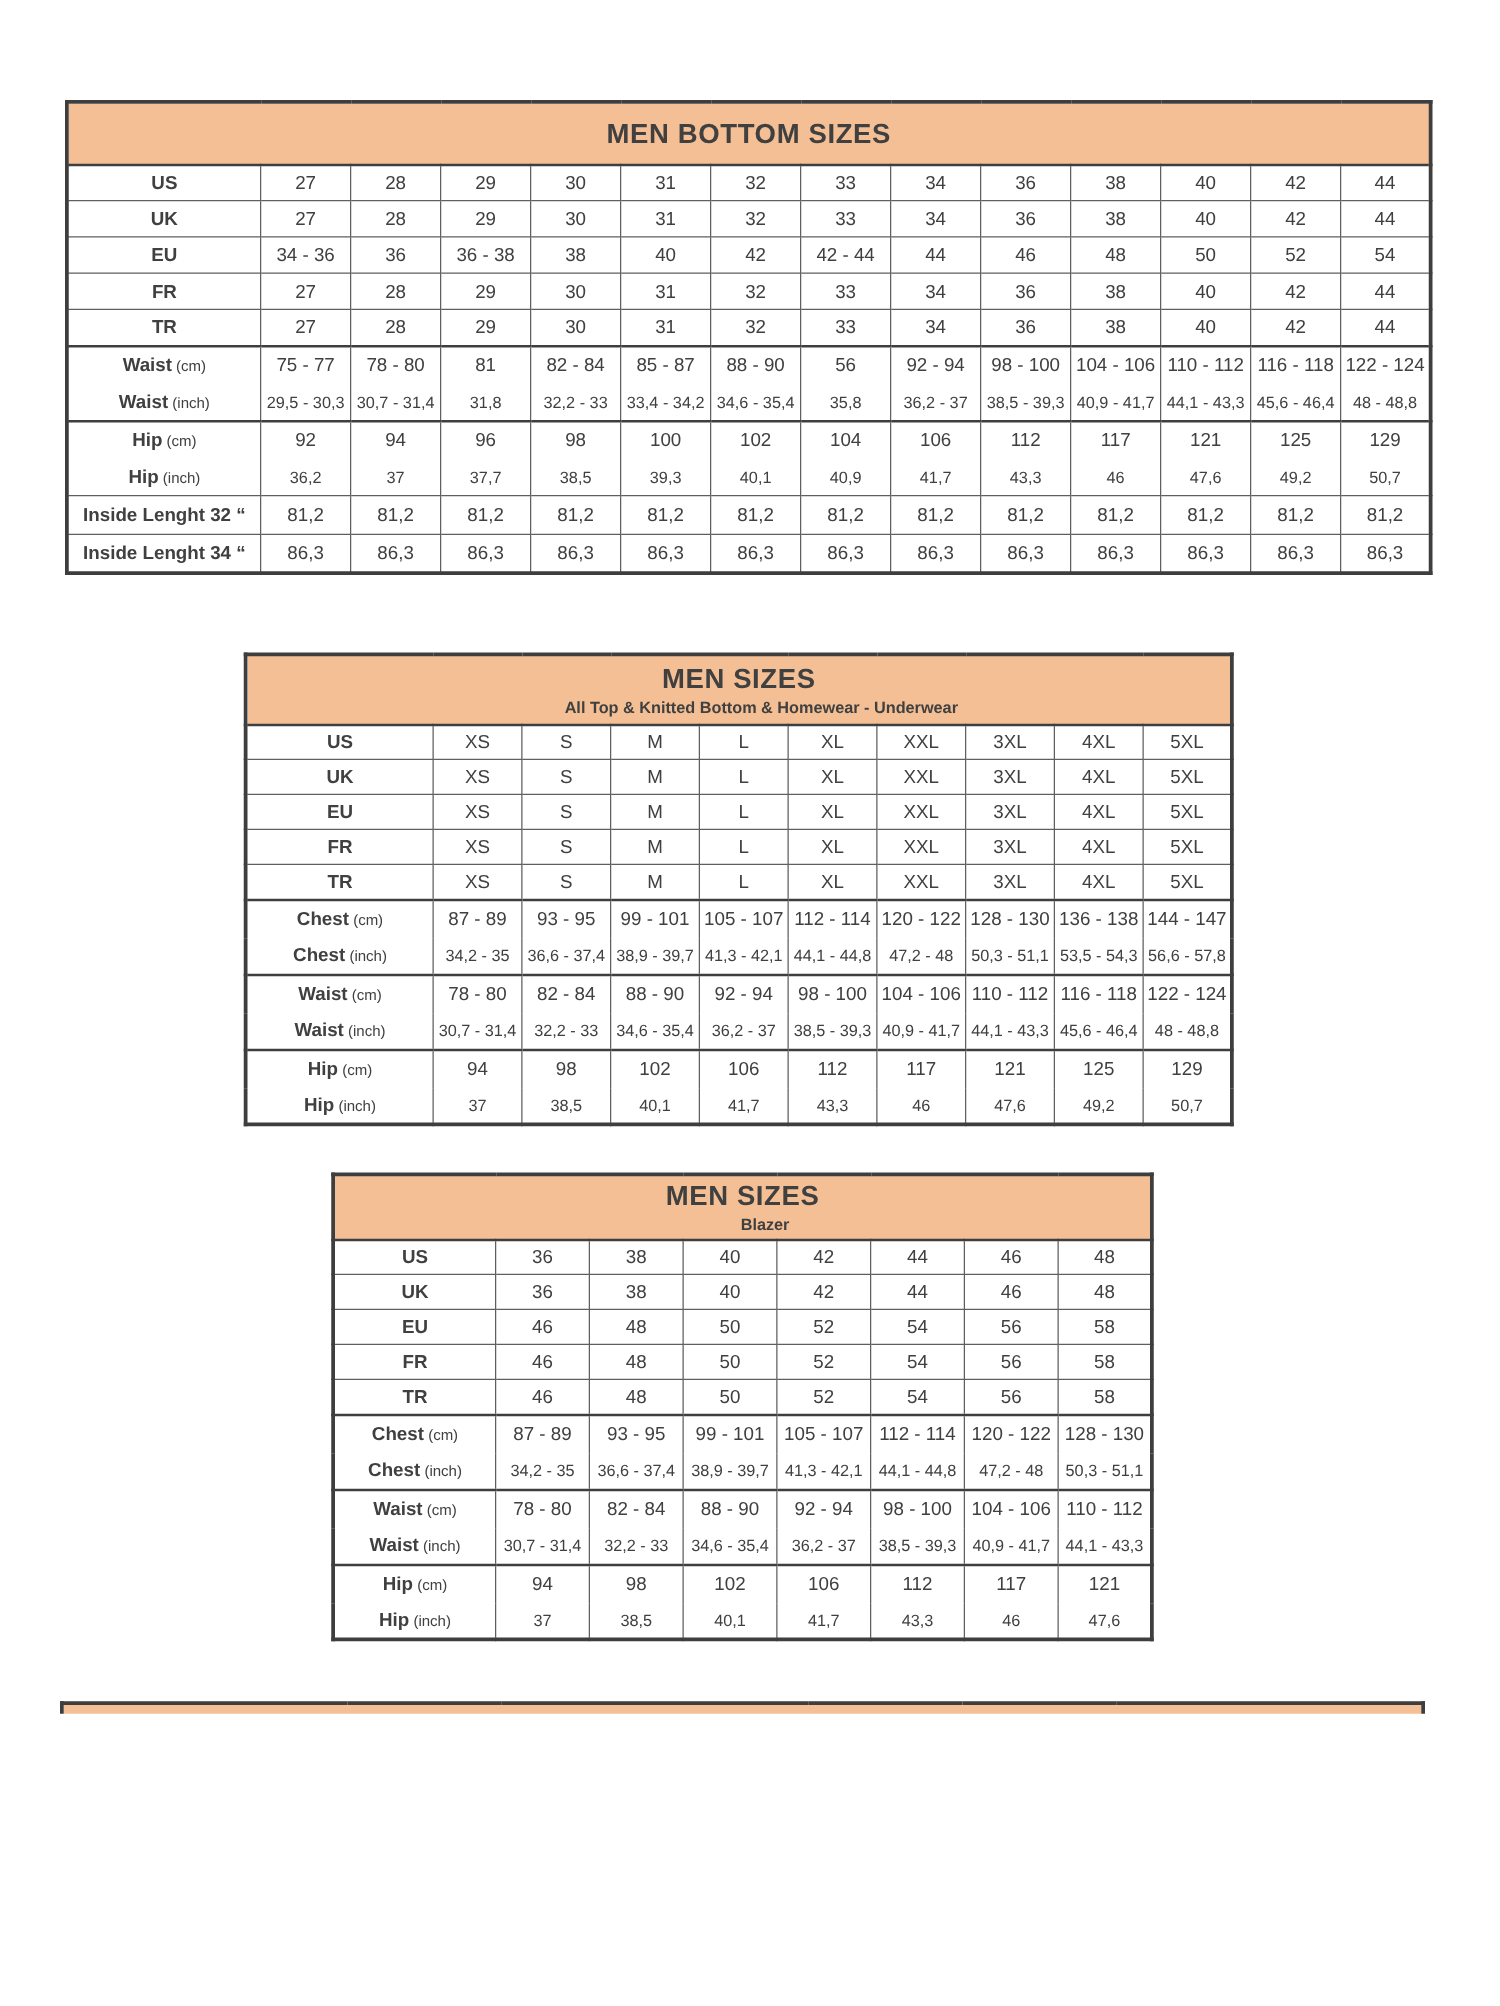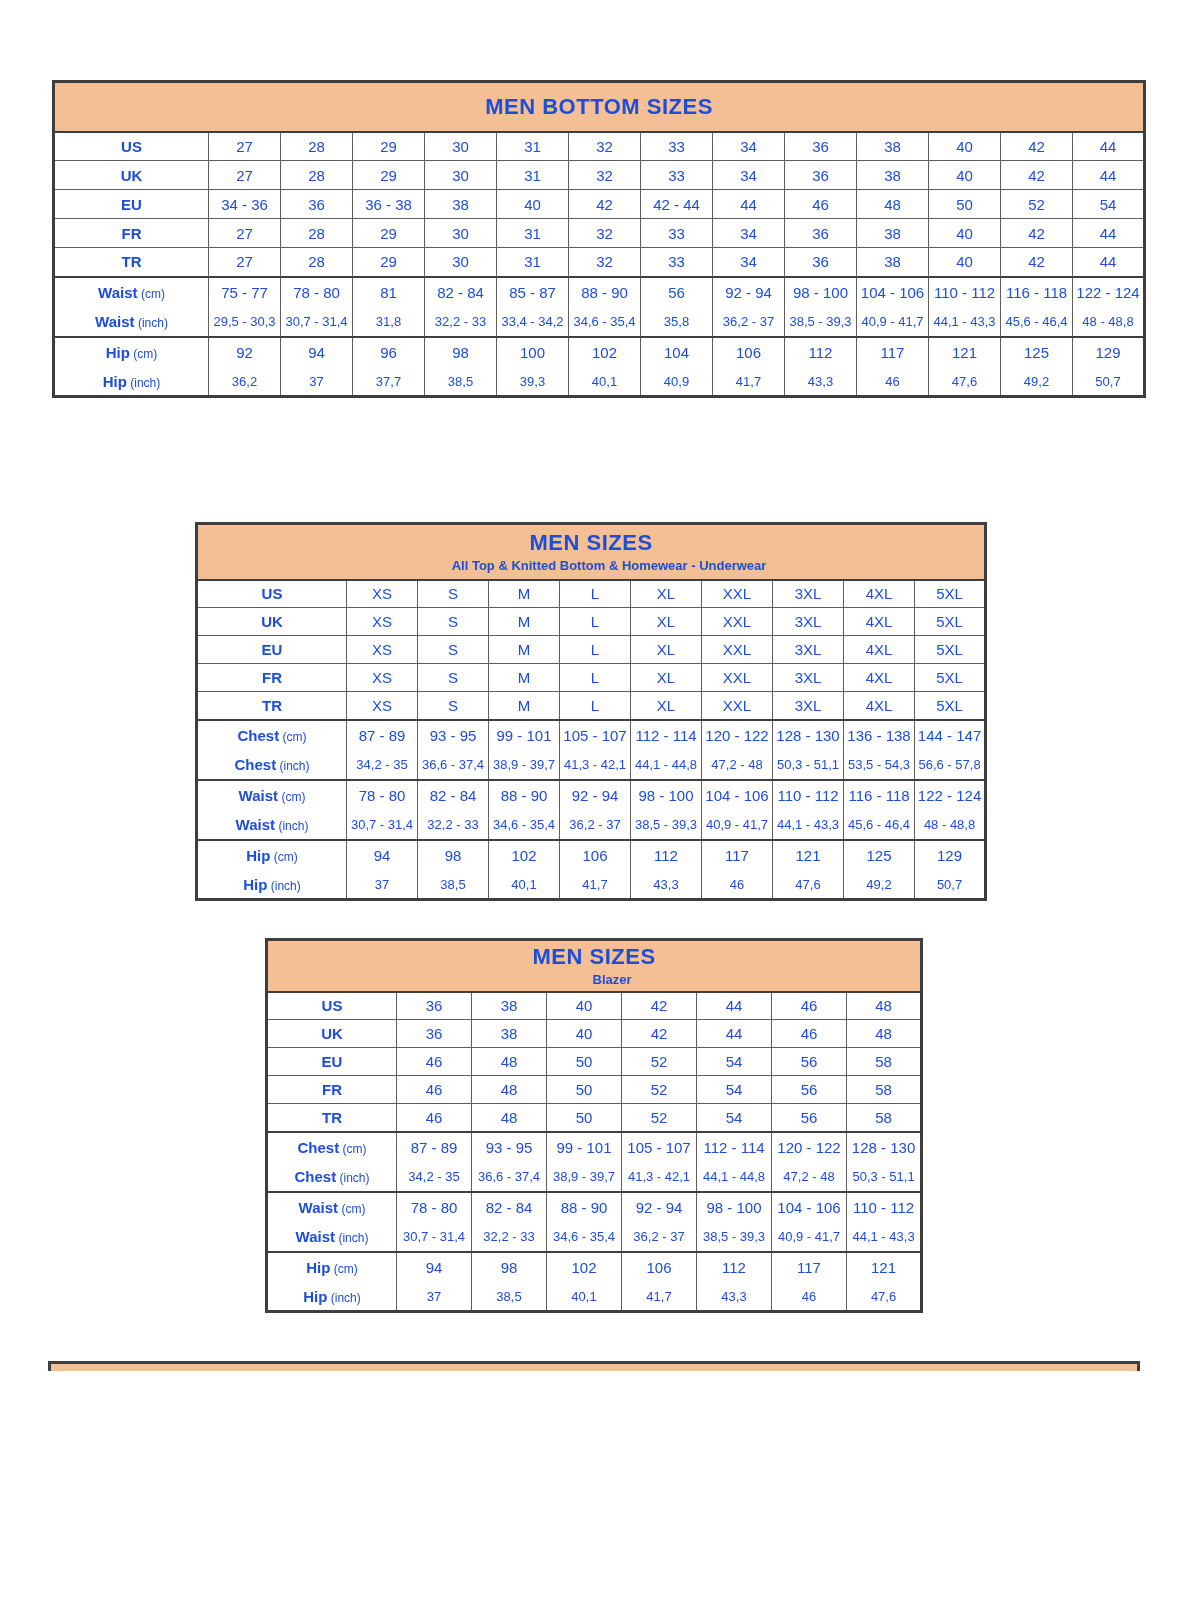--- a/index.html
+++ b/index.html
@@ -2,21 +2,21 @@
 <html><head>
 <meta charset="utf-8">
 <style>
   html, body { margin: 0; padding: 0; background: #ffffff; }
   .sheet {
     position: relative;
     width: 1200px;
     height: 1371px;
     background: #ffffff;
     font-family: "Liberation Sans", sans-serif;
-    color: #1d4ed8;
+    color: #404040;
     text-decoration: underline;
   }
   table.sz {
     position: absolute;
     border-collapse: collapse;
     table-layout: fixed;
     border: 3px solid #3e3e3e;
     background: #ffffff;
   }
   .sz th, .sz td {
@@ -251,20 +251,52 @@
           <td>39,3</td>
           <td>40,1</td>
           <td>40,9</td>
           <td>41,7</td>
           <td>43,3</td>
           <td>46</td>
           <td>47,6</td>
           <td>49,2</td>
           <td>50,7</td>
         </tr>
+        <tr class="r-cm">
+          <th class="label-cell"><span>Inside Lenght 32 “</span></th>
+          <td>81,2</td>
+          <td>81,2</td>
+          <td>81,2</td>
+          <td>81,2</td>
+          <td>81,2</td>
+          <td>81,2</td>
+          <td>81,2</td>
+          <td>81,2</td>
+          <td>81,2</td>
+          <td>81,2</td>
+          <td>81,2</td>
+          <td>81,2</td>
+          <td>81,2</td>
+        </tr>
+        <tr class="r-cm">
+          <th class="label-cell"><span>Inside Lenght 34 “</span></th>
+          <td>86,3</td>
+          <td>86,3</td>
+          <td>86,3</td>
+          <td>86,3</td>
+          <td>86,3</td>
+          <td>86,3</td>
+          <td>86,3</td>
+          <td>86,3</td>
+          <td>86,3</td>
+          <td>86,3</td>
+          <td>86,3</td>
+          <td>86,3</td>
+          <td>86,3</td>
+        </tr>
       </tbody>
   </table>
 
   <table id="t2" class="sz">
       <colgroup>
         <col class="lc">
         <col class="dc">
         <col class="dc">
         <col class="dc">
         <col class="dc">

